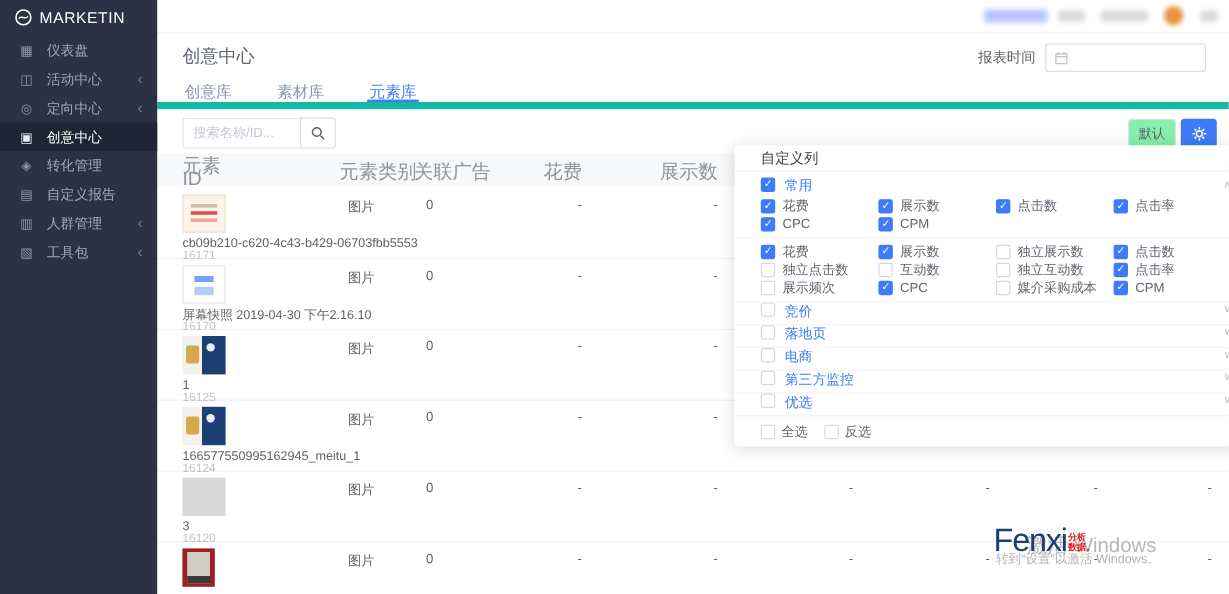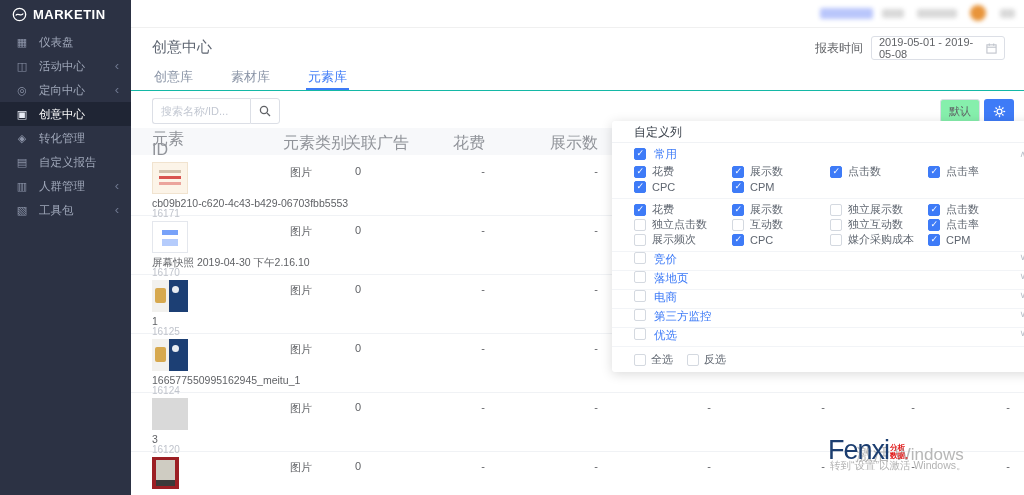--- a/index.html
+++ b/index.html
@@ -5,21 +5,21 @@
   :root{
     --accent:#3e7bf7; --sidebarBg:#2c3244; --sidebarActiveBg:#1f2534;
     --wmNavy:#1c3e70; --wmRed:#e11d1d; --avatarOrange:#e8943a;
   }
   *{box-sizing:border-box;margin:0;padding:0}
   html,body{width:1024px;height:495px;overflow:hidden}
   body{position:relative;background:#fff;font-family:"Liberation Sans","DejaVu Sans",sans-serif;font-size:12px;color:#606266}
   
   .sidebar{position:absolute;left:0;top:0;width:131px;height:495px;background:var(--sidebarBg);z-index:30}
   .logo{height:28px;display:flex;align-items:center;gap:6px;padding-left:12px;color:#fff}
-  .logo-text{font-size:13px;font-weight:bold;letter-spacing:.5px}
+  .logo-text{font-size:13px;font-weight:normal;letter-spacing:.5px}
   .menu{padding-top:2px}
   .menu-item{height:24px;display:flex;align-items:center;padding:0 12px 0 15px;color:#a0a8ba;font-size:11.5px;cursor:pointer}
   .menu-item.active{background:var(--sidebarActiveBg);color:#fff}
   .mi-icon{width:14px;margin-right:10px;font-size:11px;color:#8d95a9;text-align:center;flex:none}
   .menu-item.active .mi-icon{color:#e8ecf5}
   .mi-label{flex:1;white-space:nowrap}
   .mi-chev{display:none;color:#6f7890;font-size:13px;line-height:10px}
   .mi-chev.show{display:block}
   .mi-chev::after{content:"‹"}
   
@@ -27,21 +27,21 @@
   .topbar{position:absolute;left:0;right:0;top:0;height:28px;background:#fff;border-bottom:1px solid #f0f0f0}
   .redact{position:absolute;filter:blur(2px);border-radius:2px}
   .r-blue{left:689px;top:8px;width:53px;height:11px;background:#b9c6fb}
   .r-g1{left:751px;top:9px;width:22px;height:9px;background:#d9d9d9}
   .r-g2{left:786px;top:9px;width:40px;height:9px;background:#d9d9d9}
   .r-avatar{left:839px;top:5px;width:16px;height:16px;border-radius:50%;background:var(--avatarOrange)}
   .r-g3{left:869px;top:9px;width:15px;height:9px;background:#d9d9d9}
   .page-title{position:absolute;left:21px;top:38px;font-size:15px;font-weight:normal;color:#5f6672}
   .report-time{position:absolute;right:19px;top:36px;display:flex;align-items:center;gap:8px;font-size:12px;color:#606266}
   .date-input{width:134px;height:24px;border:1px solid #dcdfe6;border-radius:3px;display:flex;align-items:center;justify-content:space-between;padding:0 7px;font-size:11px;color:#606266;background:#fff;cursor:pointer}
-  .tabs{position:absolute;left:0;right:0;top:68px;height:23px;border-bottom:1px solid #14b8a6;padding-left:21px;display:flex;gap:34px}
+  .tabs{position:absolute;left:0;right:0;top:68px;height:23px;border-bottom:6px solid #14b8a6;padding-left:21px;display:flex;gap:34px}
   .tab{font-size:13px;color:#8a94a6;padding:0 2px 5px;cursor:pointer}
   .tab.active{color:var(--accent);border-bottom:2px solid var(--accent)}
   .search-group{position:absolute;left:21px;top:98px;display:flex}
   .search-input{width:98px;height:26px;border:1px solid #dcdfe6;border-right:none;border-radius:3px 0 0 3px;padding:0 8px;font-size:11px;color:#606266;outline:none}
   .search-input::placeholder{color:#c3c8d2}
   .search-btn{width:30px;height:26px;border:1px solid #dcdfe6;border-radius:0 3px 3px 0;background:#fff;display:flex;align-items:center;justify-content:center;cursor:pointer}
   .right-btns{position:absolute;right:10px;top:99px;display:flex;gap:4px}
   .default-btn{height:24px;padding:0 8px;border:1px solid #dcdfe6;border-radius:3px;background:#86efac;font-size:11px;color:#606266;cursor:pointer}
   .gear-btn{width:30px;height:24px;border:none;border-radius:3px;background:var(--accent);display:flex;align-items:center;justify-content:center;cursor:pointer}
   
@@ -169,21 +169,20 @@
     <div class="redact r-g2"></div>
     <div class="redact r-avatar"></div>
     <div class="redact r-g3"></div>
   </div>
 
   <div class="page-title">创意中心</div>
 
   <div class="report-time">
     <span>报表时间</span>
     <div class="date-input">
-      <span>2019-05-01 - 2019-05-08</span>
       <span style="display:flex">
         <svg width="11" height="11" viewBox="0 0 12 12">
             <rect x="1" y="2" width="10" height="9" fill="none" stroke="#c0c4cc" stroke-width="1.2"></rect>
             <line x1="1" y1="4.6" x2="11" y2="4.6" stroke="#c0c4cc" stroke-width="1.2"></line>
             <line x1="3.6" y1="0.6" x2="3.6" y2="3" stroke="#c0c4cc" stroke-width="1.2"></line>
             <line x1="8.4" y1="0.6" x2="8.4" y2="3" stroke="#c0c4cc" stroke-width="1.2"></line>
           </svg>
       </span>
     </div>
   </div>

